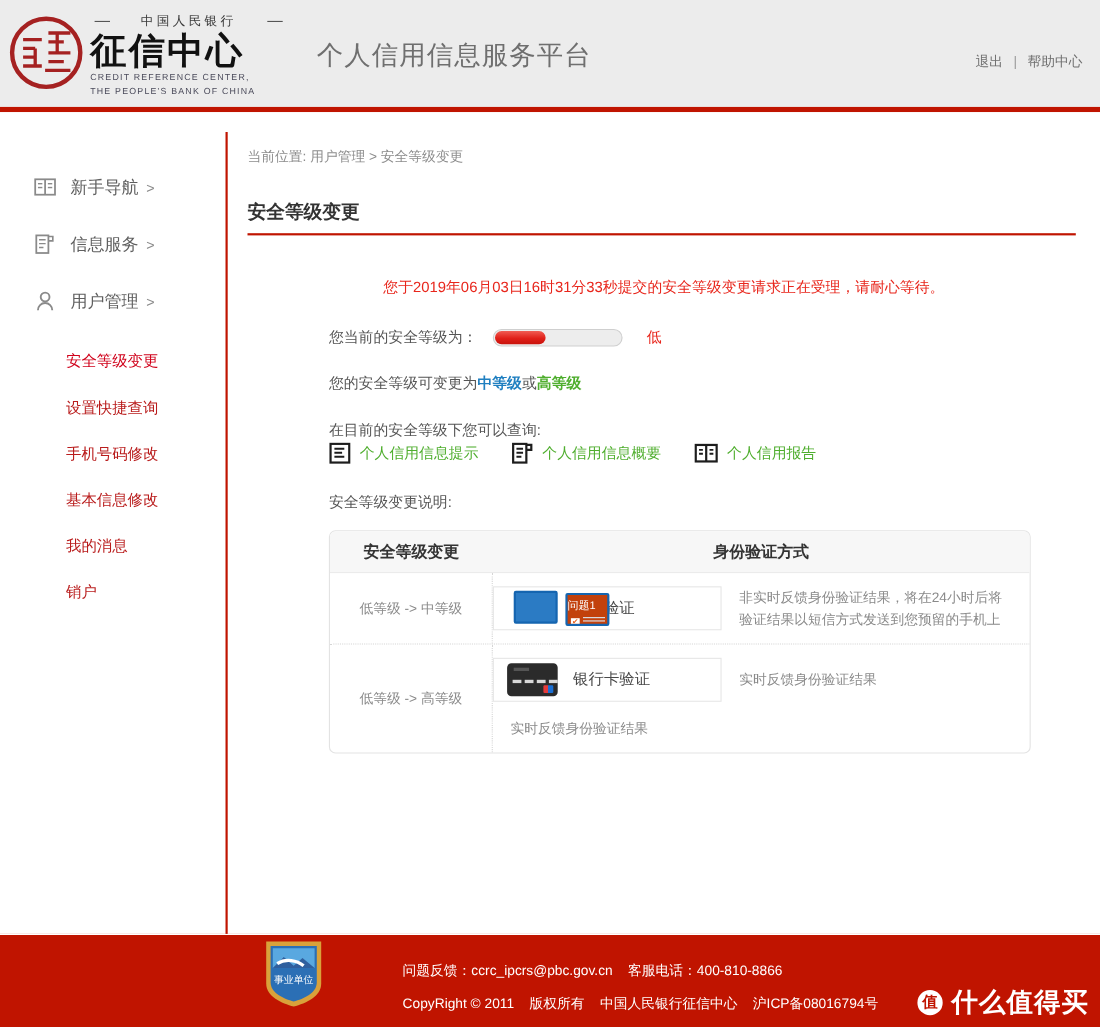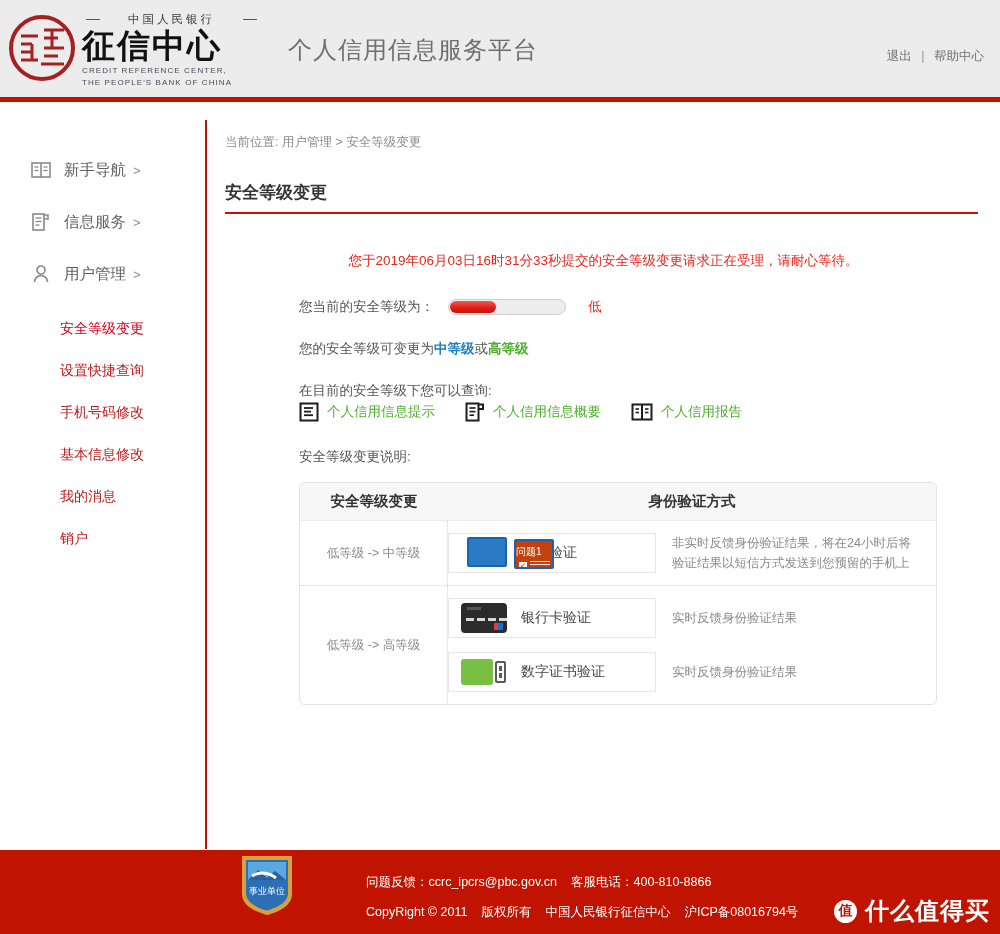--- a/index.html
+++ b/index.html
@@ -496,30 +496,20 @@
                     <i></i>
                   </span>
                 <span class="chip"></span>
               </span>
               <span class="mname">银行卡验证</span>
             </div>
             <div class="method-desc">实时反馈身份验证结果</div>
           </div>
 
           <div class="method">
-            <div class="method-box">
-              <span class="ic-ukey">
-                <span class="body"></span>
-                <span class="cap">
-                    <span></span>
-                    <span></span>
-                  </span>
-              </span>
-              <span class="mname">数字证书验证</span>
-            </div>
             <div class="method-desc">实时反馈身份验证结果</div>
           </div>
         </div>
       </div>
     </div>
   </div>
 </div>
 
 <div class="footer">
   <div class="badge">

